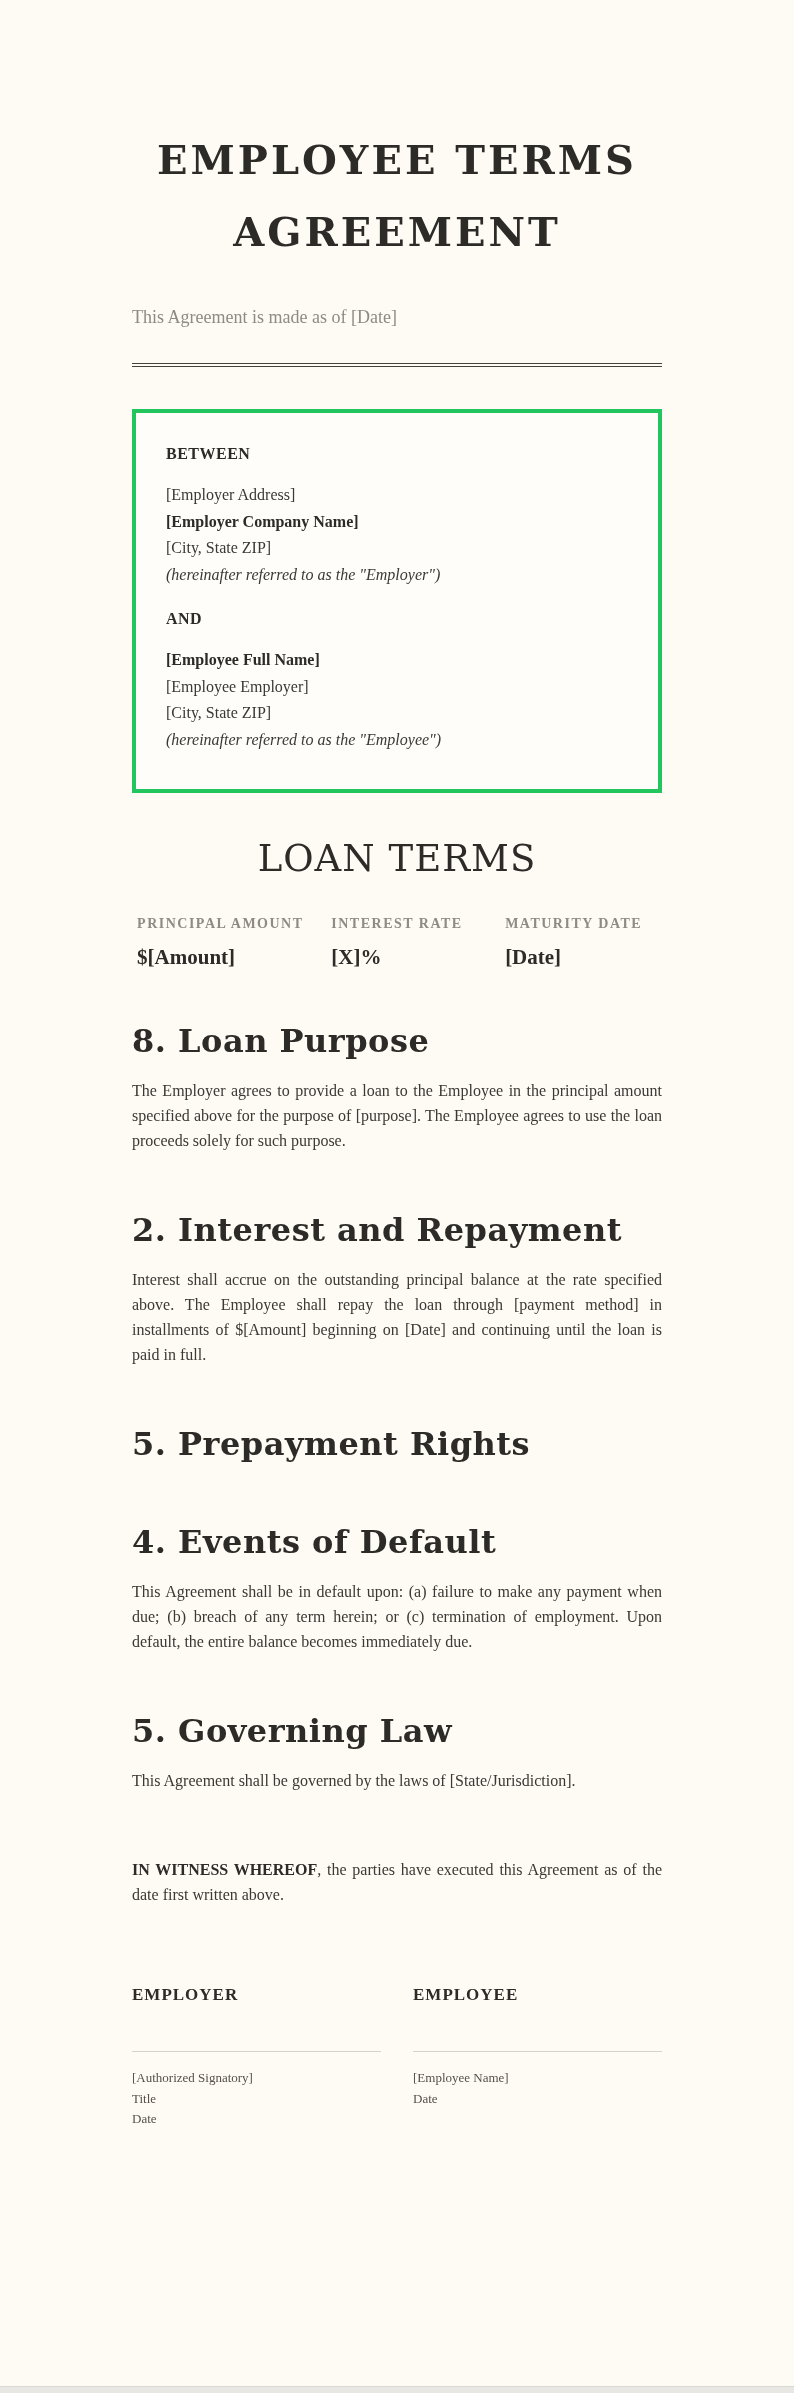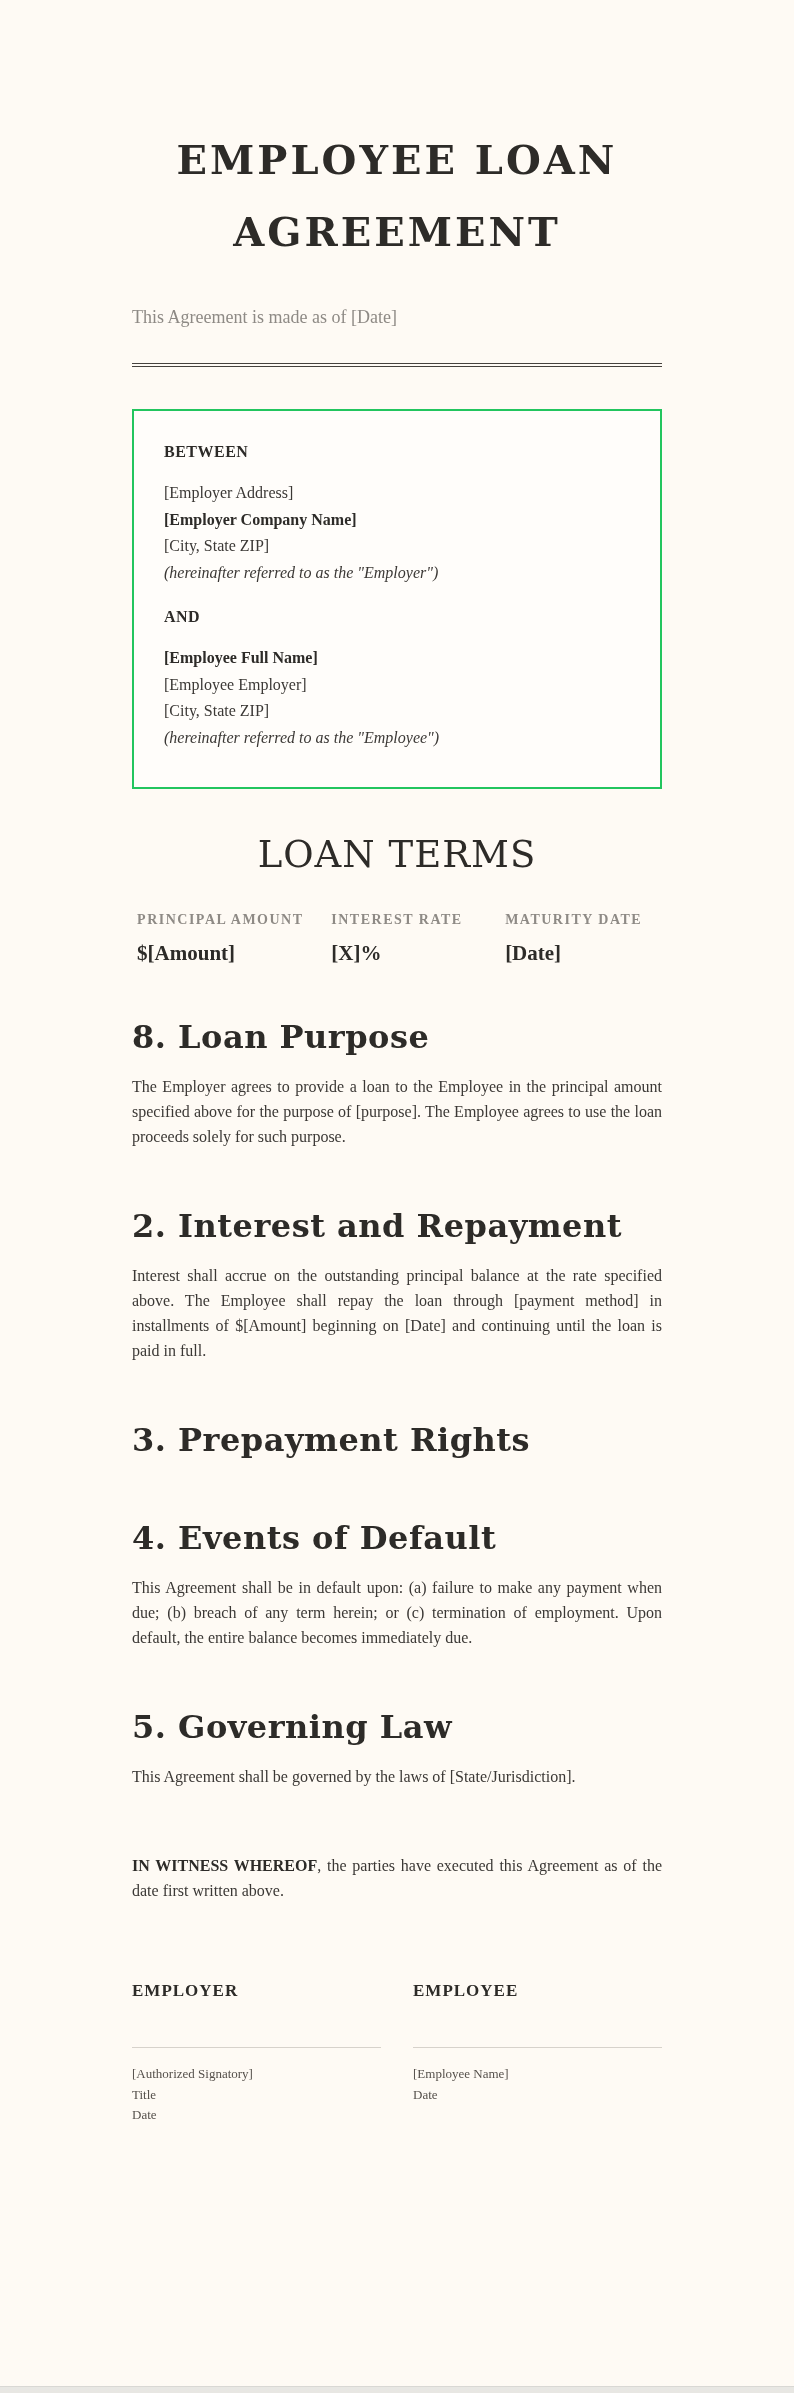--- a/index.html
+++ b/index.html
@@ -44,21 +44,21 @@
   
   .rule {
     margin-top: 33px;
     border: none;
     border-top: 4px double #45413d;
   }
 
   
   .parties {
     margin-top: 42px;
-    border: 2px solid #22c55e;
+    border: 4px solid #22c55e;
     background: #fffdfa;
     padding: 32px 30px 36px 30px;
     box-sizing: border-box;
   }
   .party-label {
     font-weight: 700;
     font-size: 16px;
     color: #2d2b28;
     letter-spacing: 0.5px;
   }
@@ -170,21 +170,21 @@
     background: #e8e7e3;
     border-top: 1px solid #d9d8d4;
   }
 </style>
 </head>
 <body>
 
 <div class="page">
   <div class="content">
 
-    <h1 class="doc-title">EMPLOYEE LOAN AGREEMENT</h1>
+    <h1 class="doc-title">EMPLOYEE TERMS AGREEMENT</h1>
 
     <div class="intro">This Agreement is made as of [Date]</div>
 
     <hr class="rule">
 
     <div class="parties">
       <div class="party-label">BETWEEN</div>
 
       <div class="party-block">
         <div class="party-line">[Employer Address]</div>
@@ -225,21 +225,21 @@
         </div>
       </div>
     </div>
 
     <h2 class="section-heading first">8. Loan Purpose</h2>
     <p class="section-body">The Employer agrees to provide a loan to the Employee in the principal amount specified above for the purpose of [purpose]. The Employee agrees to use the loan proceeds solely for such purpose.</p>
 
     <h2 class="section-heading">2. Interest and Repayment</h2>
     <p class="section-body">Interest shall accrue on the outstanding principal balance at the rate specified above. The Employee shall repay the loan through [payment method] in installments of $[Amount] beginning on [Date] and continuing until the loan is paid in full.</p>
 
-    <h2 class="section-heading">3. Prepayment Rights</h2>
+    <h2 class="section-heading">5. Prepayment Rights</h2>
 
     <h2 class="section-heading">4. Events of Default</h2>
     <p class="section-body">This Agreement shall be in default upon: (a) failure to make any payment when due; (b) breach of any term herein; or (c) termination of employment. Upon default, the entire balance becomes immediately due.</p>
 
     <h2 class="section-heading">5. Governing Law</h2>
     <p class="section-body">This Agreement shall be governed by the laws of [State/Jurisdiction].</p>
 
     <p class="witness"><span class="lead">IN WITNESS WHEREOF</span><span>, the parties have executed this Agreement as of the date first written above.</span></p>
 
     <div class="signatures">

